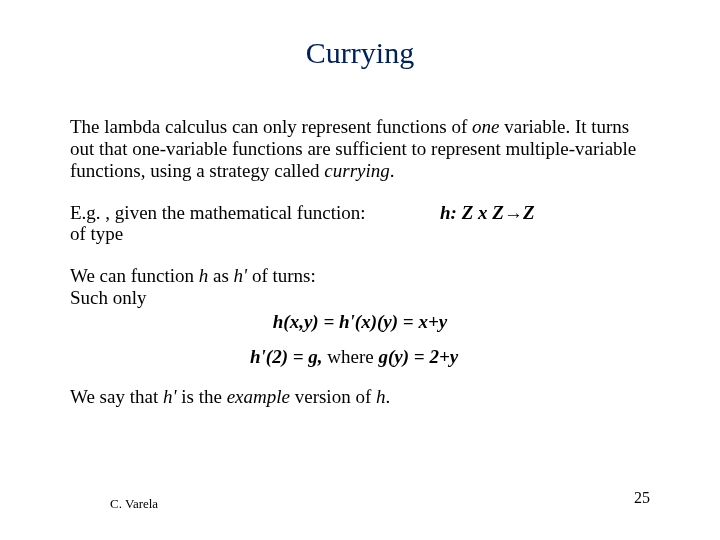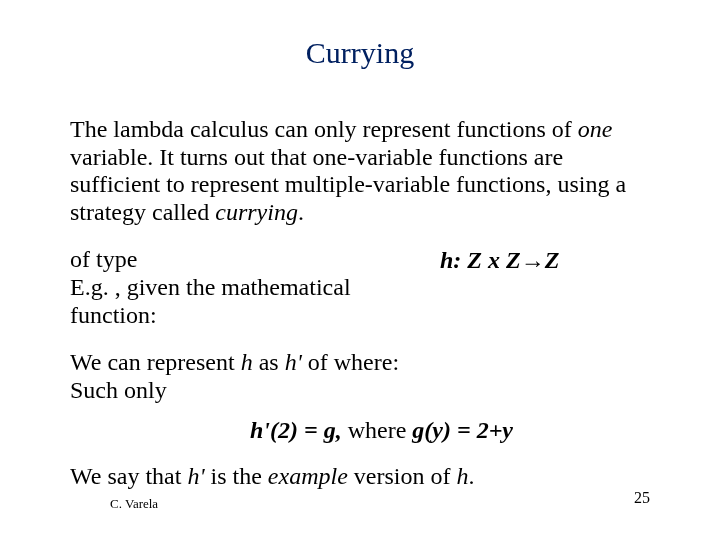--- a/index.html
+++ b/index.html
@@ -13,21 +13,21 @@
     padding: 30px 70px 0 70px;
   }
   .title {
     text-align: center;
     font-size: 30px;
     color: #002060;
     margin-top: 6px;
     margin-bottom: 46px;
   }
   .body-text {
-    font-size: 24px;
+    font-size: 19px;
     line-height: 1.15;
   }
   .para1 { margin-bottom: 20px; }
   .row {
     display: flex;
     margin-bottom: 20px;
   }
   .left-col { flex: 0 0 370px; }
   .right-col { flex: 1; }
   .bold { font-weight: bold; }
@@ -63,38 +63,41 @@
 <body>
 
 <div class="title">Currying</div>
 
 <div class="body-text para1">
   <span>The lambda calculus can only represent functions of </span><span class="italic">one</span><span> variable. It turns out that one-variable functions are sufficient to represent multiple-variable functions, using a strategy called </span><span class="italic">currying</span><span>.</span>
 </div>
 
 <div class="body-text row">
   <div class="left-col">
+    <div>E.g. , given the mathematical function:</div>
     <div>of type</div>
-    <div>E.g. , given the mathematical function:</div>
   </div>
   <div class="right-col">
     <div>
       <span class="bi">h: </span><span class="bi">Z x Z</span><span class="bold arrow">→</span><span class="bi">Z</span>
     </div>
   </div>
 </div>
 
 <div class="body-text">
   <div class="row" style="margin-bottom:0;">
     <div class="left-col">
       <div>
-        <span>We can represent </span><span class="italic">h</span><span> as </span><span class="italic">h'</span><span> of where:</span>
+        <span>We can function </span><span class="italic">h</span><span> as </span><span class="italic">h'</span><span> of turns:</span>
       </div>
       <div>Such only</div>
     </div>
+  </div>
+  <div class="center-eq">
+    <span class="bi">h(x,y) = h'(x)(y) = x+y</span>
   </div>
   <div class="indent-eq">
     <span class="bi">h'(2) = g, </span><span>where </span><span class="bi">g(y) = 2+y</span>
   </div>
 </div>
 
 <div class="body-text">
   <span>We say that </span><span class="italic">h'</span><span> is the </span><span class="italic">example</span><span> version of </span><span class="italic">h</span><span>.</span>
 </div>
 

